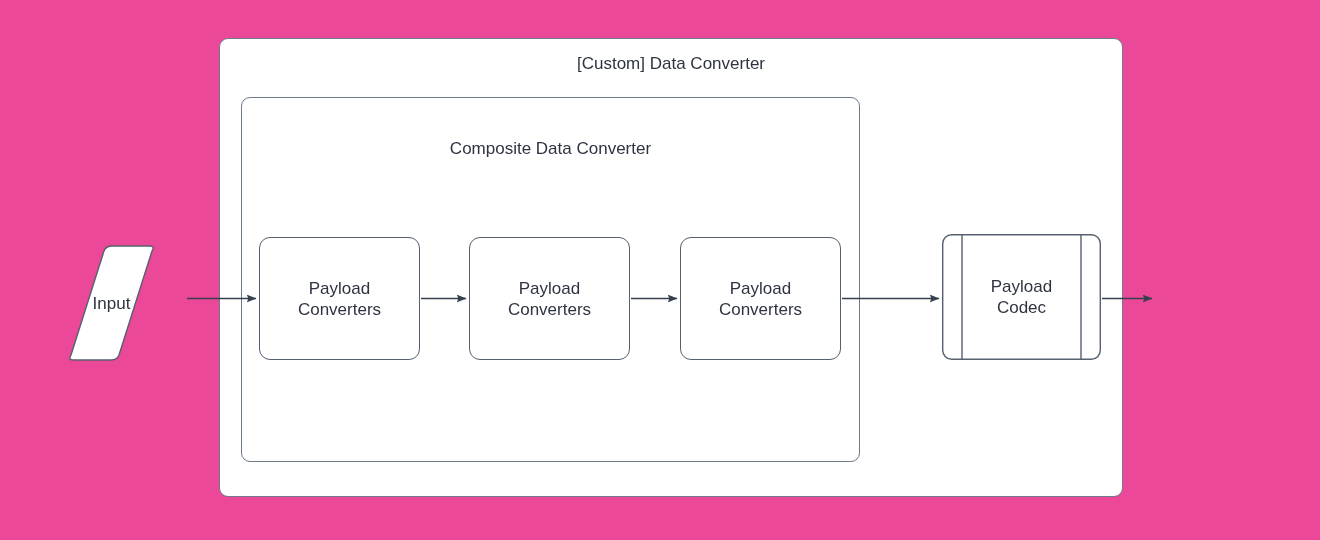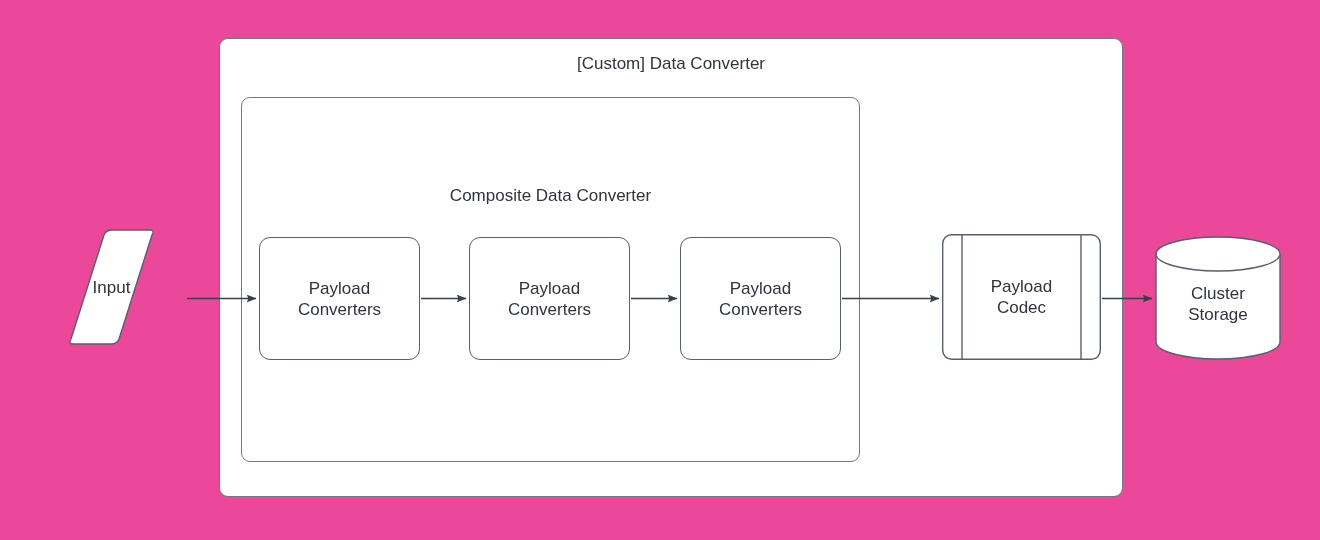--- a/index.html
+++ b/index.html
@@ -48,21 +48,21 @@
   }
   .container-title {
     position: absolute;
     left: 0;
     right: 0;
     text-align: center;
     color: #2E3440;
     font-size: 17px;
   }
   #outer-title { top: 15px; }
-  #inner-title { top: 41px; margin-top: 47px; }
+  #inner-title { top: 41px; }
 
   
   .shape {
     position: absolute;
     box-sizing: border-box;
   }
   .shape .center-text {
     position: absolute;
     left: 0;
     right: 0;
@@ -101,21 +101,21 @@
 <div id="canvas">
 
   <div class="container-box" id="outer-container">
     <div class="container-title" id="outer-title">[Custom] Data Converter</div>
   </div>
 
   <div class="container-box" id="inner-container">
     <div class="container-title" id="inner-title">Composite Data Converter</div>
   </div>
 
-  <div class="shape svg-shape" style="left:34px; top:224px; width:155px; height:126px;">
+  <div class="shape svg-shape" style="left:34px; top:240px; width:155px; height:126px;">
     <svg width="155" height="126" viewBox="0 0 155 126">
       <path d="M 39 6 Q 34 6 37 11 L 70 115 Q 72 120 78 120 L 116 120 Q 121 120 118 115 L 85 11 Q 83 6 77 6 Z" transform="translate(155,0) scale(-1,1)" fill="#ffffff" stroke="#56606e" stroke-width="1.4" stroke-linejoin="round"></path>
     </svg>
     <div class="node-label center-text">Input</div>
   </div>
 
   <div class="shape rounded-box" style="left:259px; top:237px; width:161px; height:123px;">
     <div class="node-label center-text">Payload
 Converters</div>
   </div>
@@ -133,28 +133,20 @@
   <div class="shape svg-shape" style="left:942px; top:234px; width:159px; height:126px;">
     <svg width="159" height="126" viewBox="0 0 159 126">
       <rect x="0.7" y="0.7" width="157.6" height="124.6" rx="9" ry="9" fill="#ffffff" stroke="#56606e" stroke-width="1.4"></rect>
       <line x1="20" y1="0.7" x2="20" y2="125.3" stroke="#56606e" stroke-width="1.4"></line>
       <line x1="139" y1="0.7" x2="139" y2="125.3" stroke="#56606e" stroke-width="1.4"></line>
     </svg>
     <div class="node-label center-text">Payload
 Codec</div>
   </div>
 
-  <div class="shape svg-shape" style="left:1155px; top:236px; width:126px; height:124px;">
-    <svg width="126" height="124" viewBox="0 0 126 124">
-      <path d="M 1 18 L 1 106 A 62 17 0 0 0 125 106 L 125 18 Z" fill="#ffffff" stroke="#56606e" stroke-width="1.4"></path>
-      <ellipse cx="63" cy="18" rx="62" ry="17" fill="#ffffff" stroke="#56606e" stroke-width="1.4"></ellipse>
-    </svg>
-    <div class="node-label center-text" style="top:calc(50% + 6px);">Cluster
-Storage</div>
-  </div>
 
   <svg id="connectors">
     <defs>
       <marker id="arrowhead" markerWidth="10" markerHeight="8" refX="9.5" refY="4" orient="auto" markerUnits="userSpaceOnUse">
         <path d="M 0 0 L 10 4 L 0 8 Q 3 4 0 0 Z" fill="#37404e"></path>
       </marker>
     </defs>
 
     <g>
       <line x1="187" y1="298.5" x2="256" y2="298.5" stroke="#37404e" stroke-width="1.5" marker-end="url(#arrowhead)"></line>

